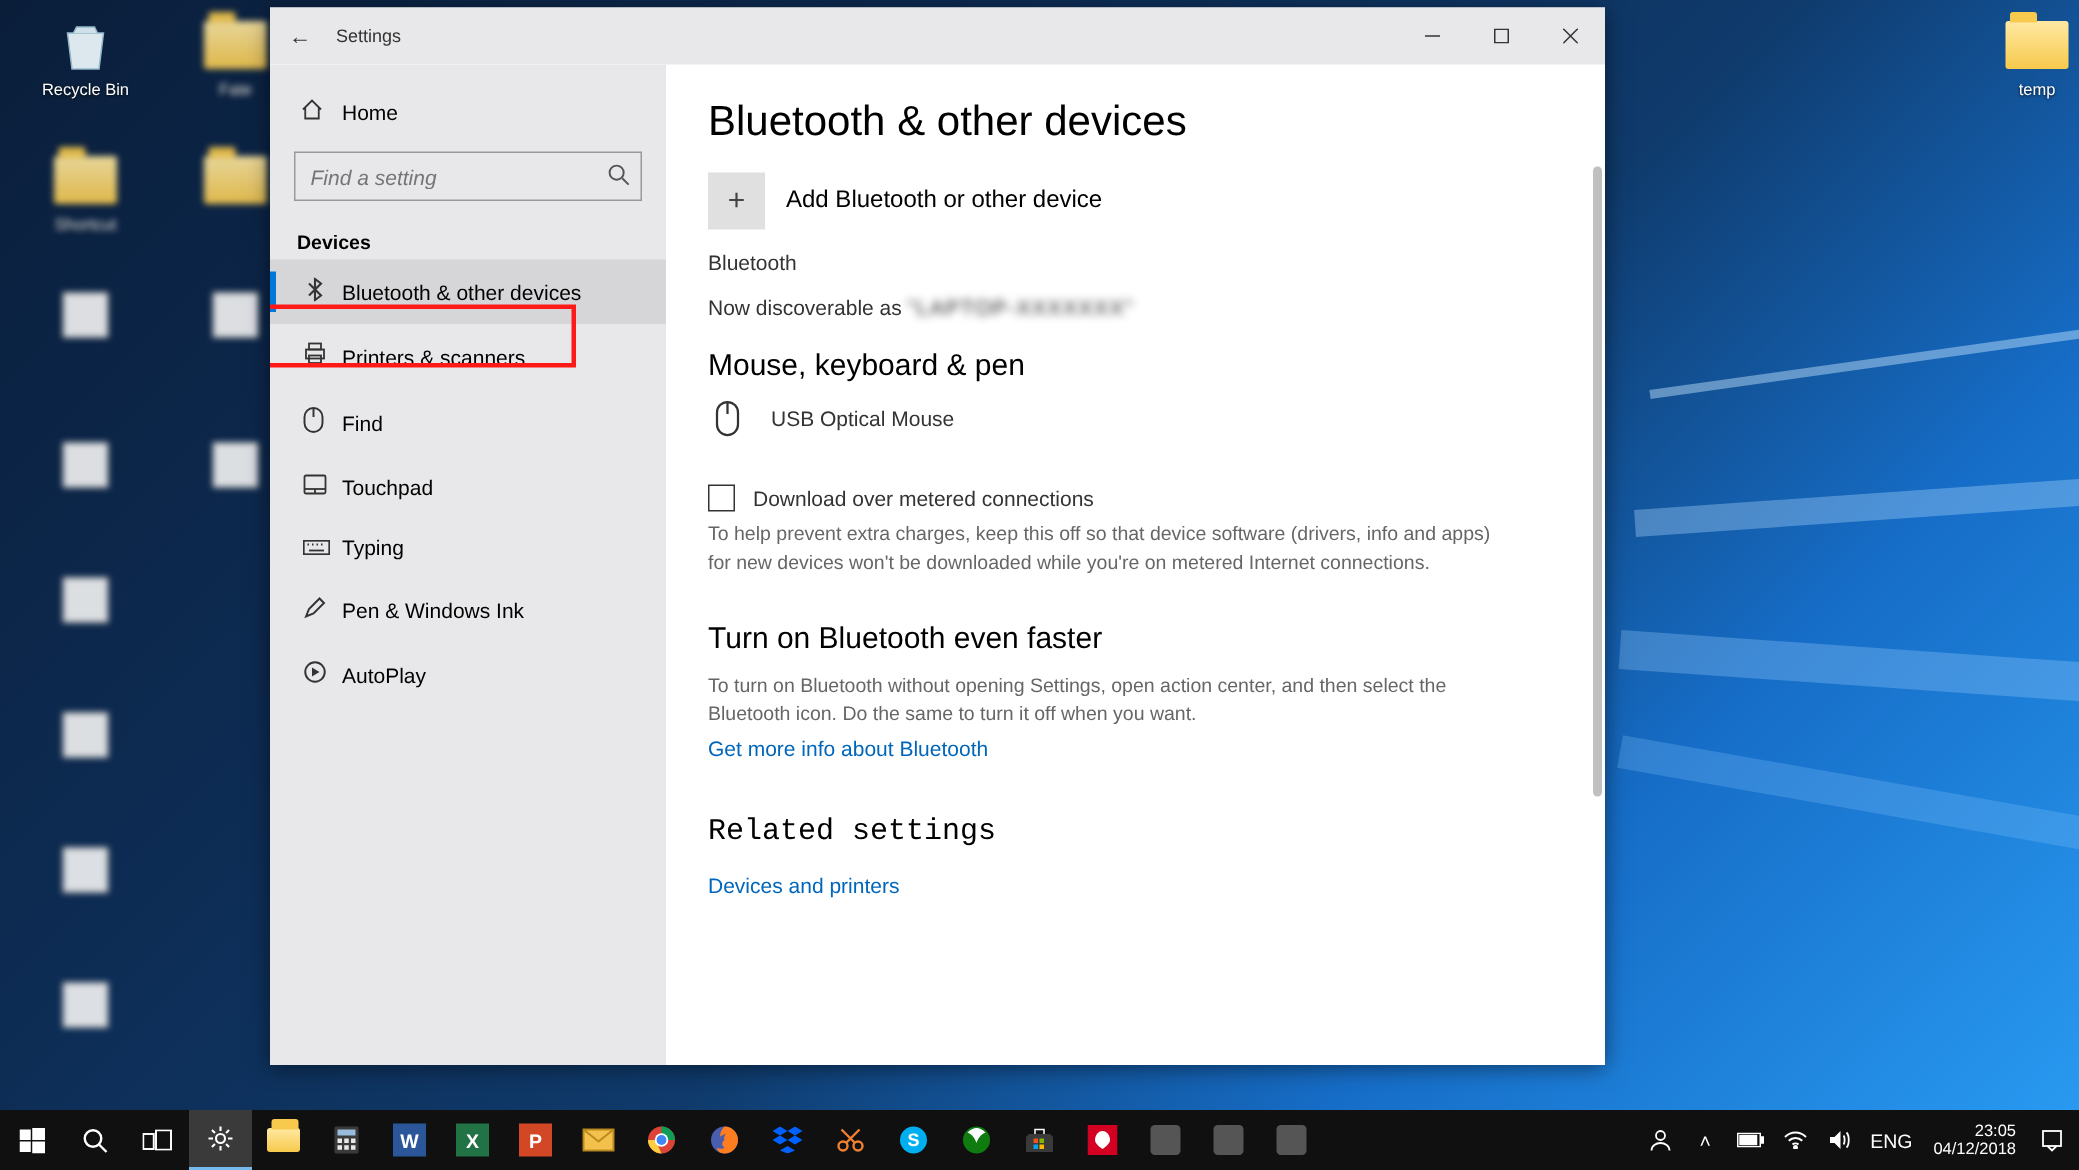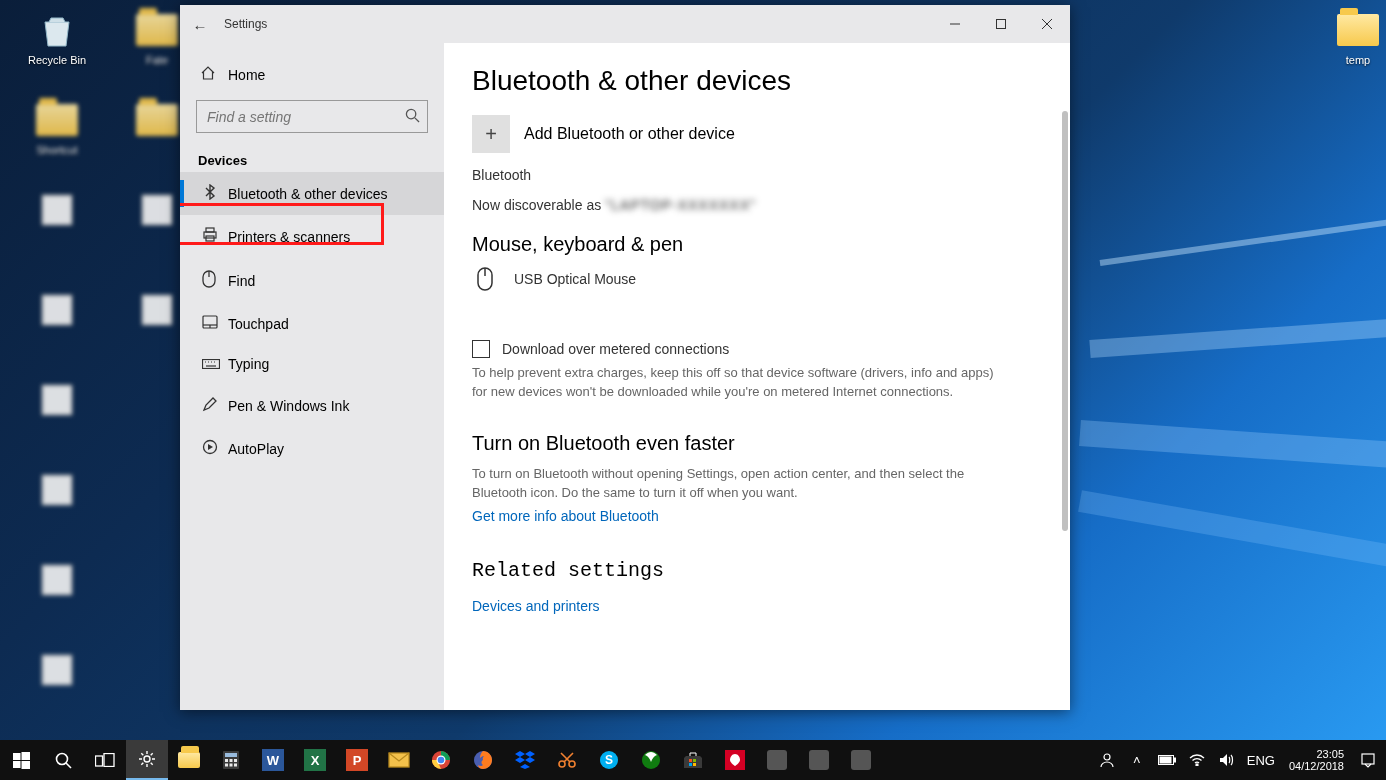--- a/index.html
+++ b/index.html
@@ -87,21 +87,21 @@
 .add-row { display:flex; align-items:center; gap:14px; margin-bottom:14px; cursor:pointer; }
 .plus-box { width:38px; height:38px; background:#e0e0e0; display:flex; align-items:center; justify-content:center; font-size:20px; color:#444; }
 .field-label { font-size:14px; color:#333; }
 .toggle { display:flex; align-items:center; gap:12px; margin:8px 0; }
 .switch { width:44px; height:20px; background:#0078d7; border-radius:20px; position:relative; cursor:pointer; }
 .switch::after { content:""; position:absolute; right:2px; top:2px; width:16px; height:16px; background:#fff; border-radius:50%; }
 .small { font-size:14px; color:#333; }
 .subtle { font-size:13px; color:#666; line-height:1.45; max-width:540px; }
 .device-row { display:flex; align-items:center; gap:16px; margin-top:10px; }
 .device-row .dicon { width:26px; display:flex; justify-content:center; }
-.chk-row { display:flex; align-items:center; gap:12px; margin-top:48px; cursor:pointer; }
+.chk-row { display:flex; align-items:center; gap:12px; margin-top:31px; cursor:pointer; }
 .chk { width:18px; height:18px; border:1.8px solid #333; }
 .link { color:#0066bb; font-size:14px; cursor:pointer; margin-top:6px; display:inline-block; }
 .discover-blur { display:inline-block; filter:blur(3px); letter-spacing:1px; color:#222; }
 
 
 .taskbar {
   position:absolute; left:0; right:0; bottom:0; height:40px;
   background:#101010; display:flex; align-items:center;
   color:#fff; font-size:12px;
 }

